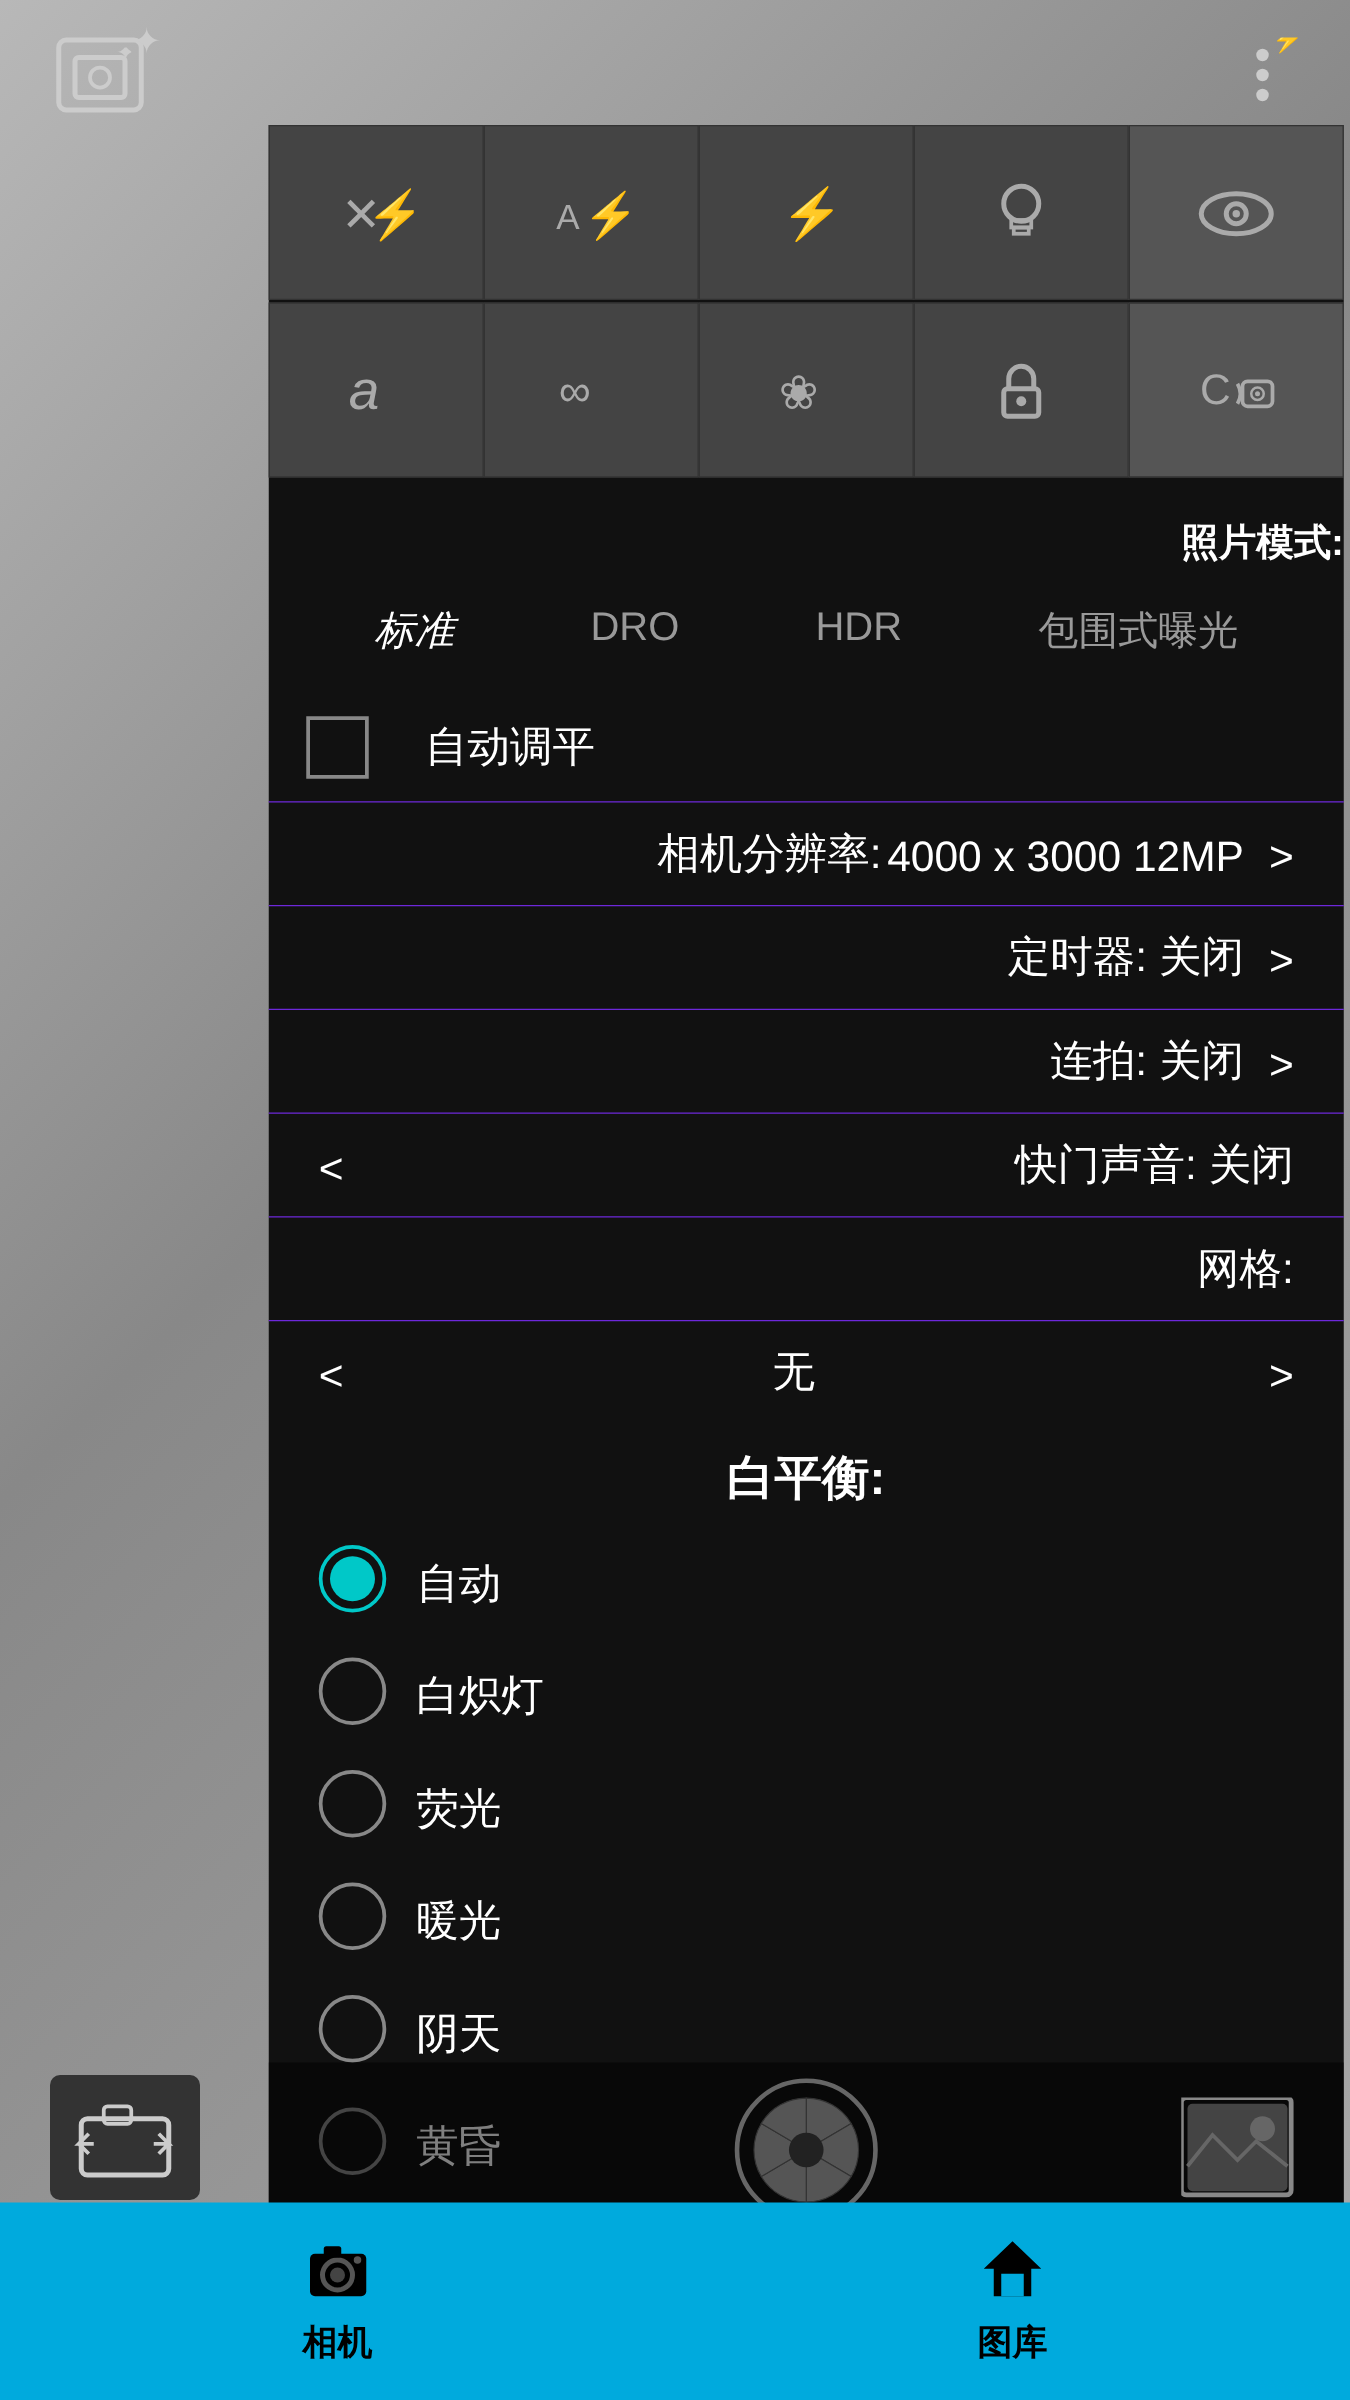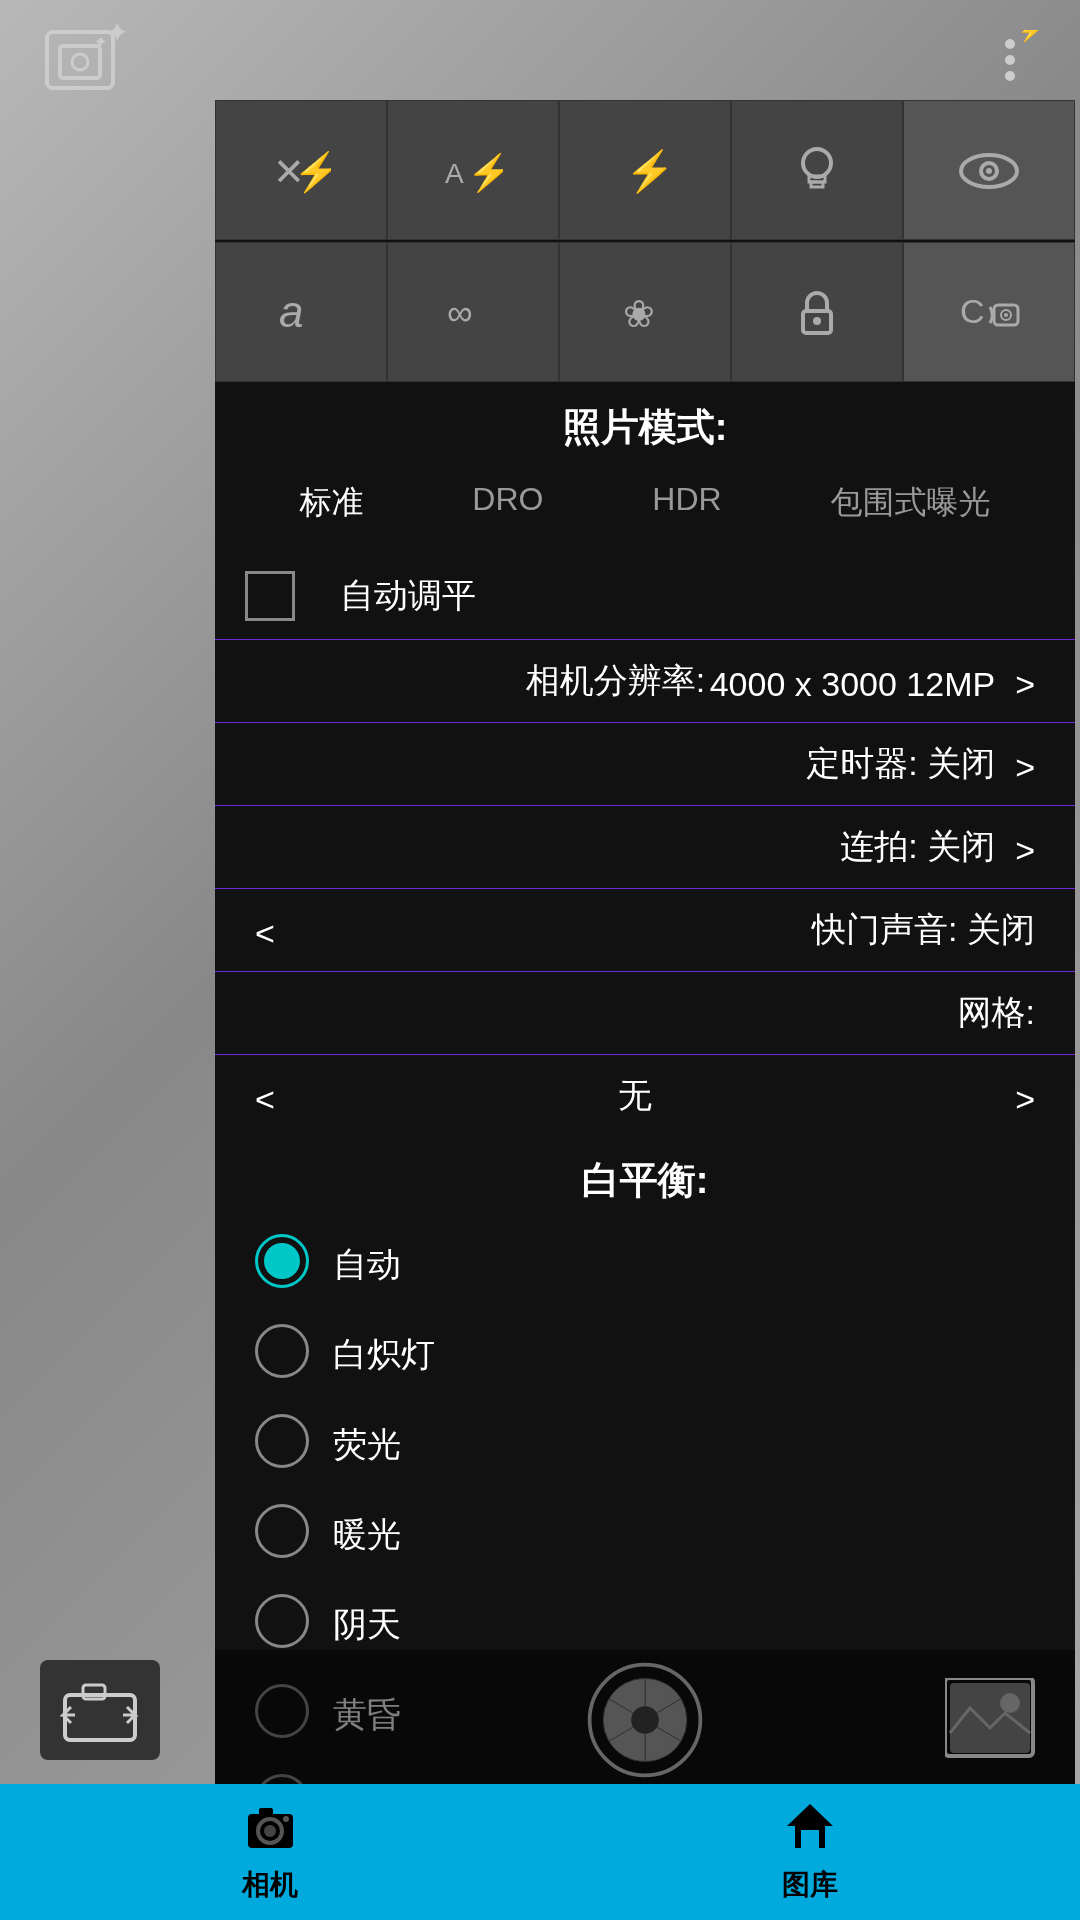--- a/index.html
+++ b/index.html
@@ -100,40 +100,41 @@
     
     .focus-row {
       display: flex;
       width: 100%;
       margin-top: 2px;
     }
 
     
     .section-title {
       color: #fff;
-      font-size: 38px;
-      text-align: center;
-      padding: 20px 0 10px;
+      font-size: 30px;
+      text-align: right;
+      padding: 32px 0 10px;
       font-weight: bold;
     }
 
     .mode-row {
       display: flex;
       justify-content: space-around;
       padding: 10px 30px 20px;
     }
 
     .mode-item {
       color: #999;
       font-size: 32px;
       cursor: pointer;
       padding: 8px 20px;
     }
     .mode-item.active {
       color: #fff;
+      font-style: italic;
     }
 
     
     .checkbox-row {
       display: flex;
       align-items: center;
       padding: 18px 30px;
       gap: 25px;
     }
     .checkbox-box {
@@ -245,21 +246,21 @@
       background: #333;
       border-radius: 8px;
       display: flex; align-items: center; justify-content: center;
       z-index: 10;
     }
 
     
     .bottom-nav {
       position: absolute;
       bottom: 0; left: 0;
-      width: 100%; height: 136px;
+      width: 100%; height: 158px;
       background: #00aadd;
       display: flex;
       align-items: center;
       z-index: 20;
     }
 
     .nav-item {
       flex: 1;
       display: flex;
       flex-direction: column;

